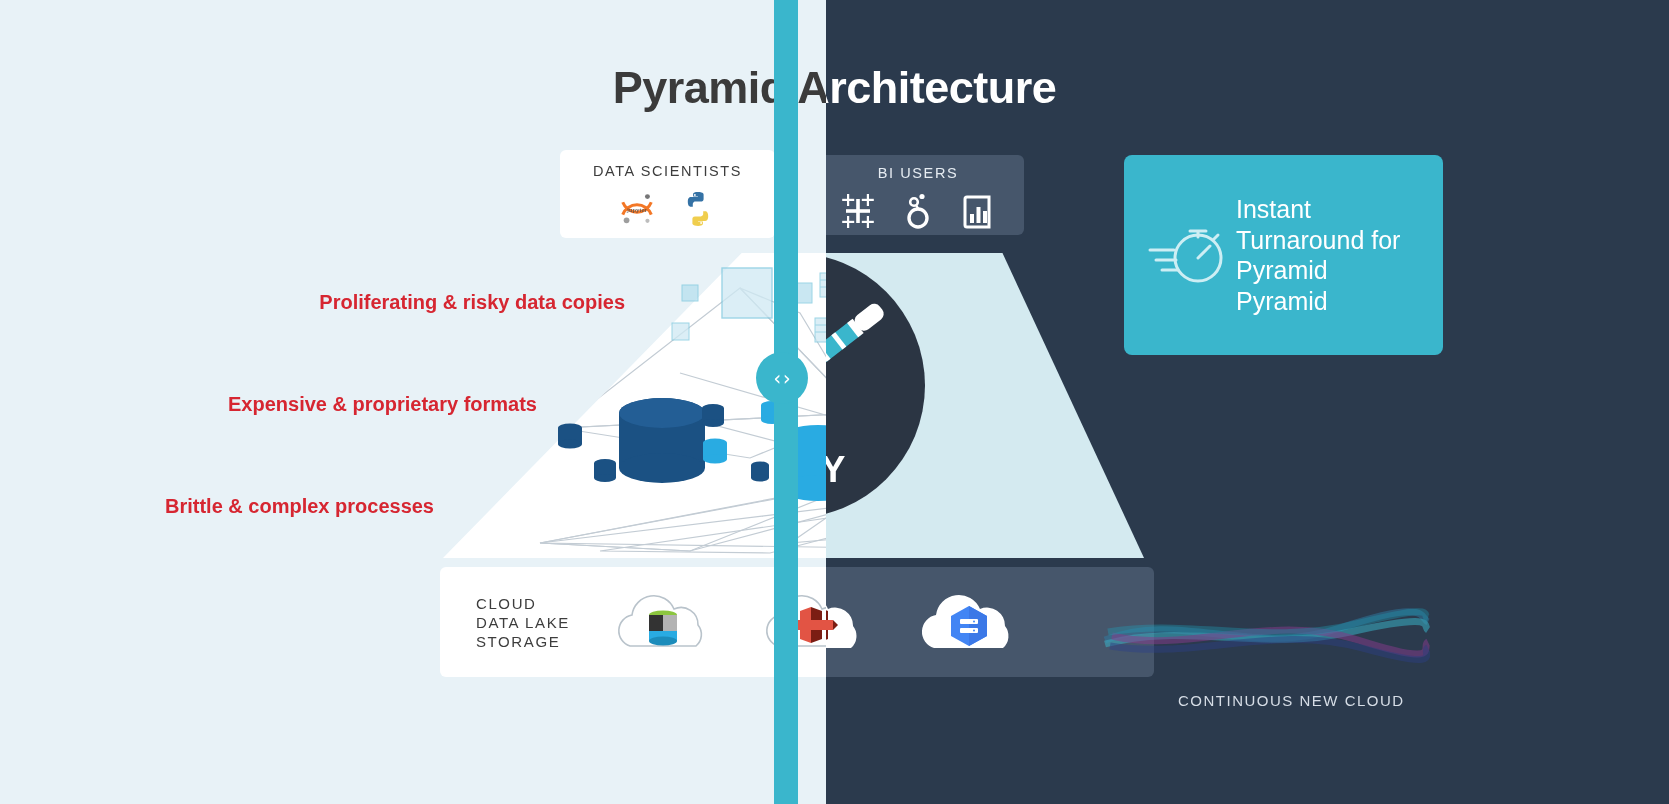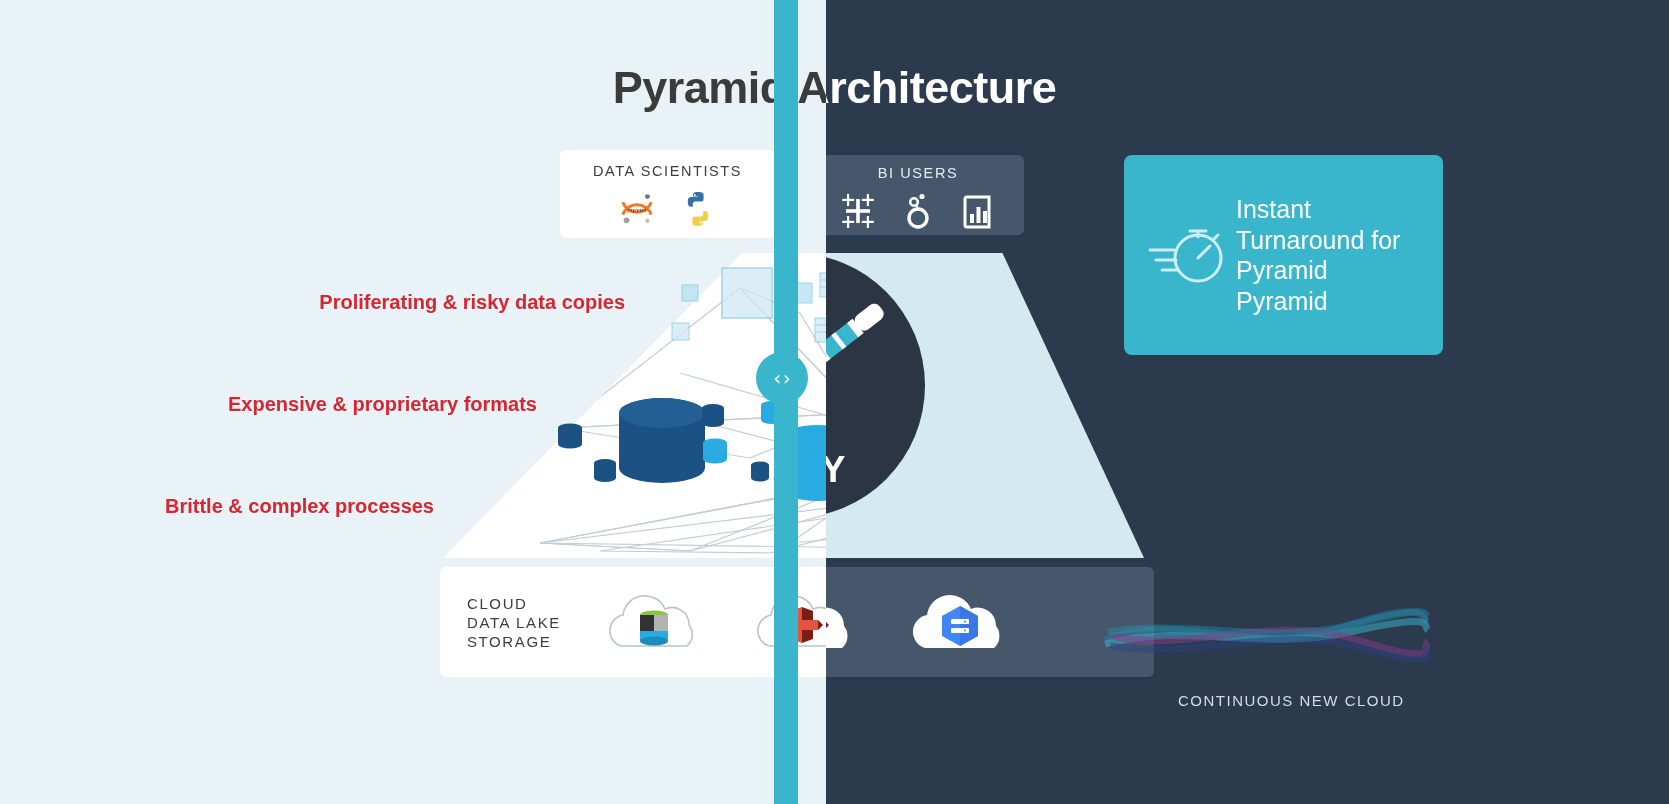--- a/index.html
+++ b/index.html
@@ -97,21 +97,21 @@
     position: absolute;
     left: 440px; top: 567px;
     width: 714px; height: 110px;
     border-radius: 6px;
     display: flex;
     align-items: center;
   }
   .storage-bar.light { background: #ffffff; }
   .storage-bar.dark  { background: #46566b; }
   .storage-label {
-    margin-left: 27px;
+    margin-left: 36px;
     font-size: 15px;
     line-height: 19px;
     letter-spacing: 1.6px;
     width: 120px;
   }
   .storage-bar.light .storage-label { color: #3d3d3d; }
   .storage-bar.dark .storage-label  { color: #e6ecf2; }
   .cloud-row { display: flex; align-items: center; gap: 28px; margin-left: 8px; }
 
   

